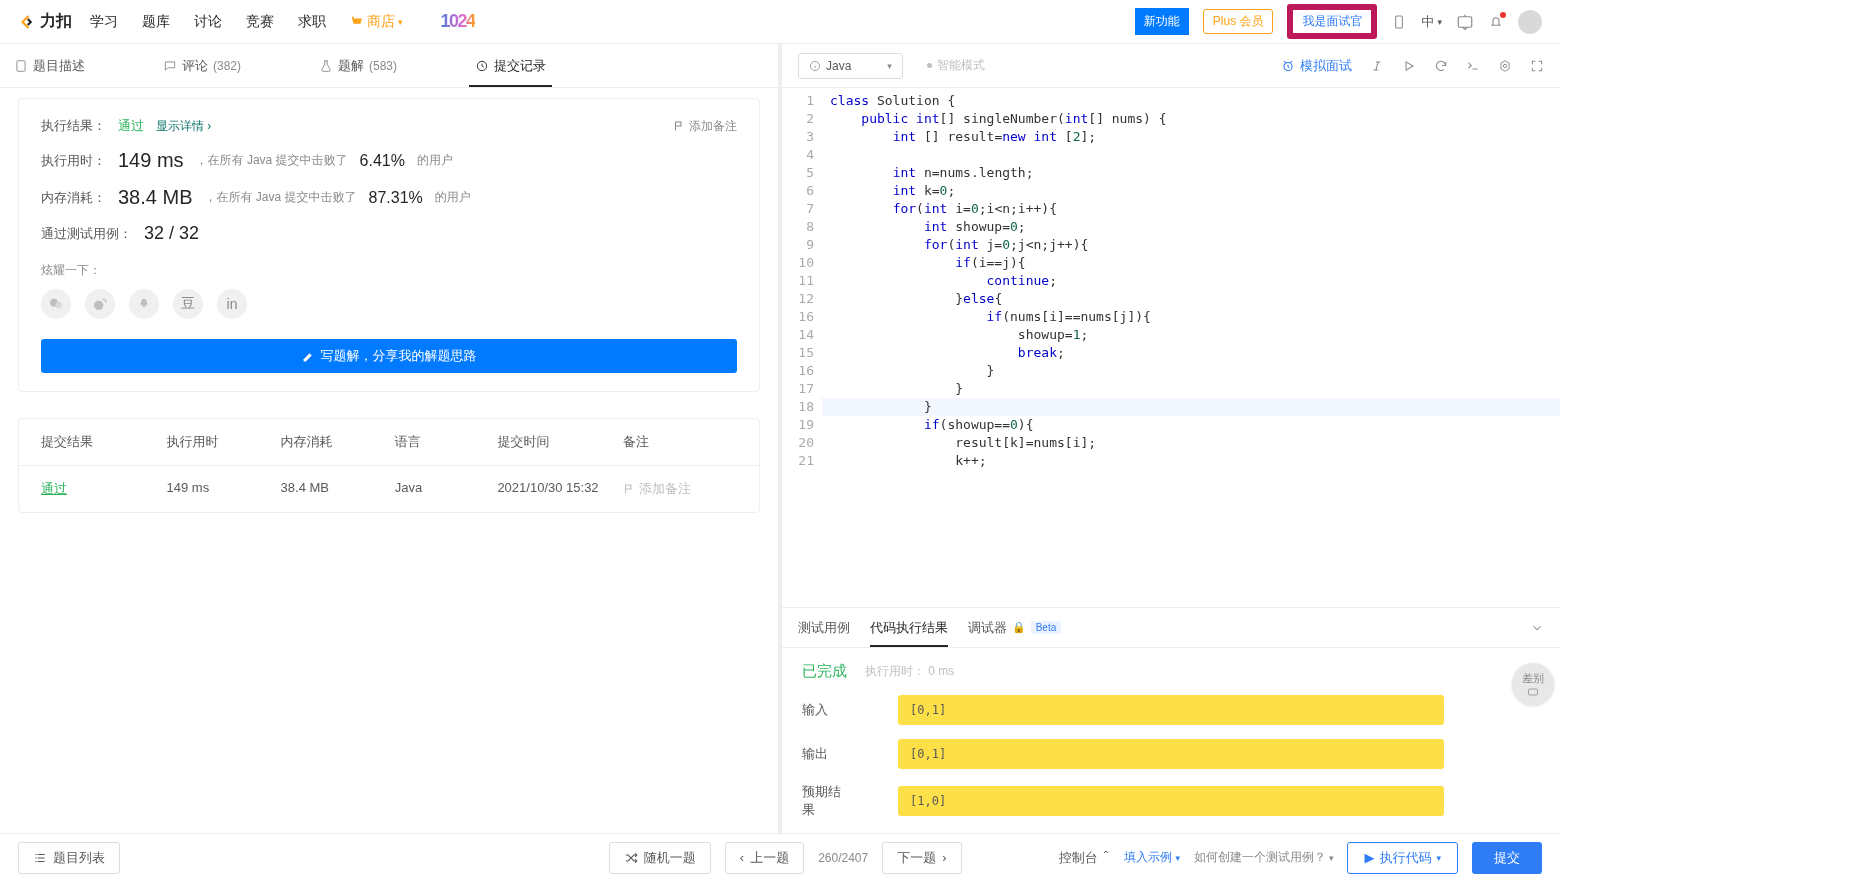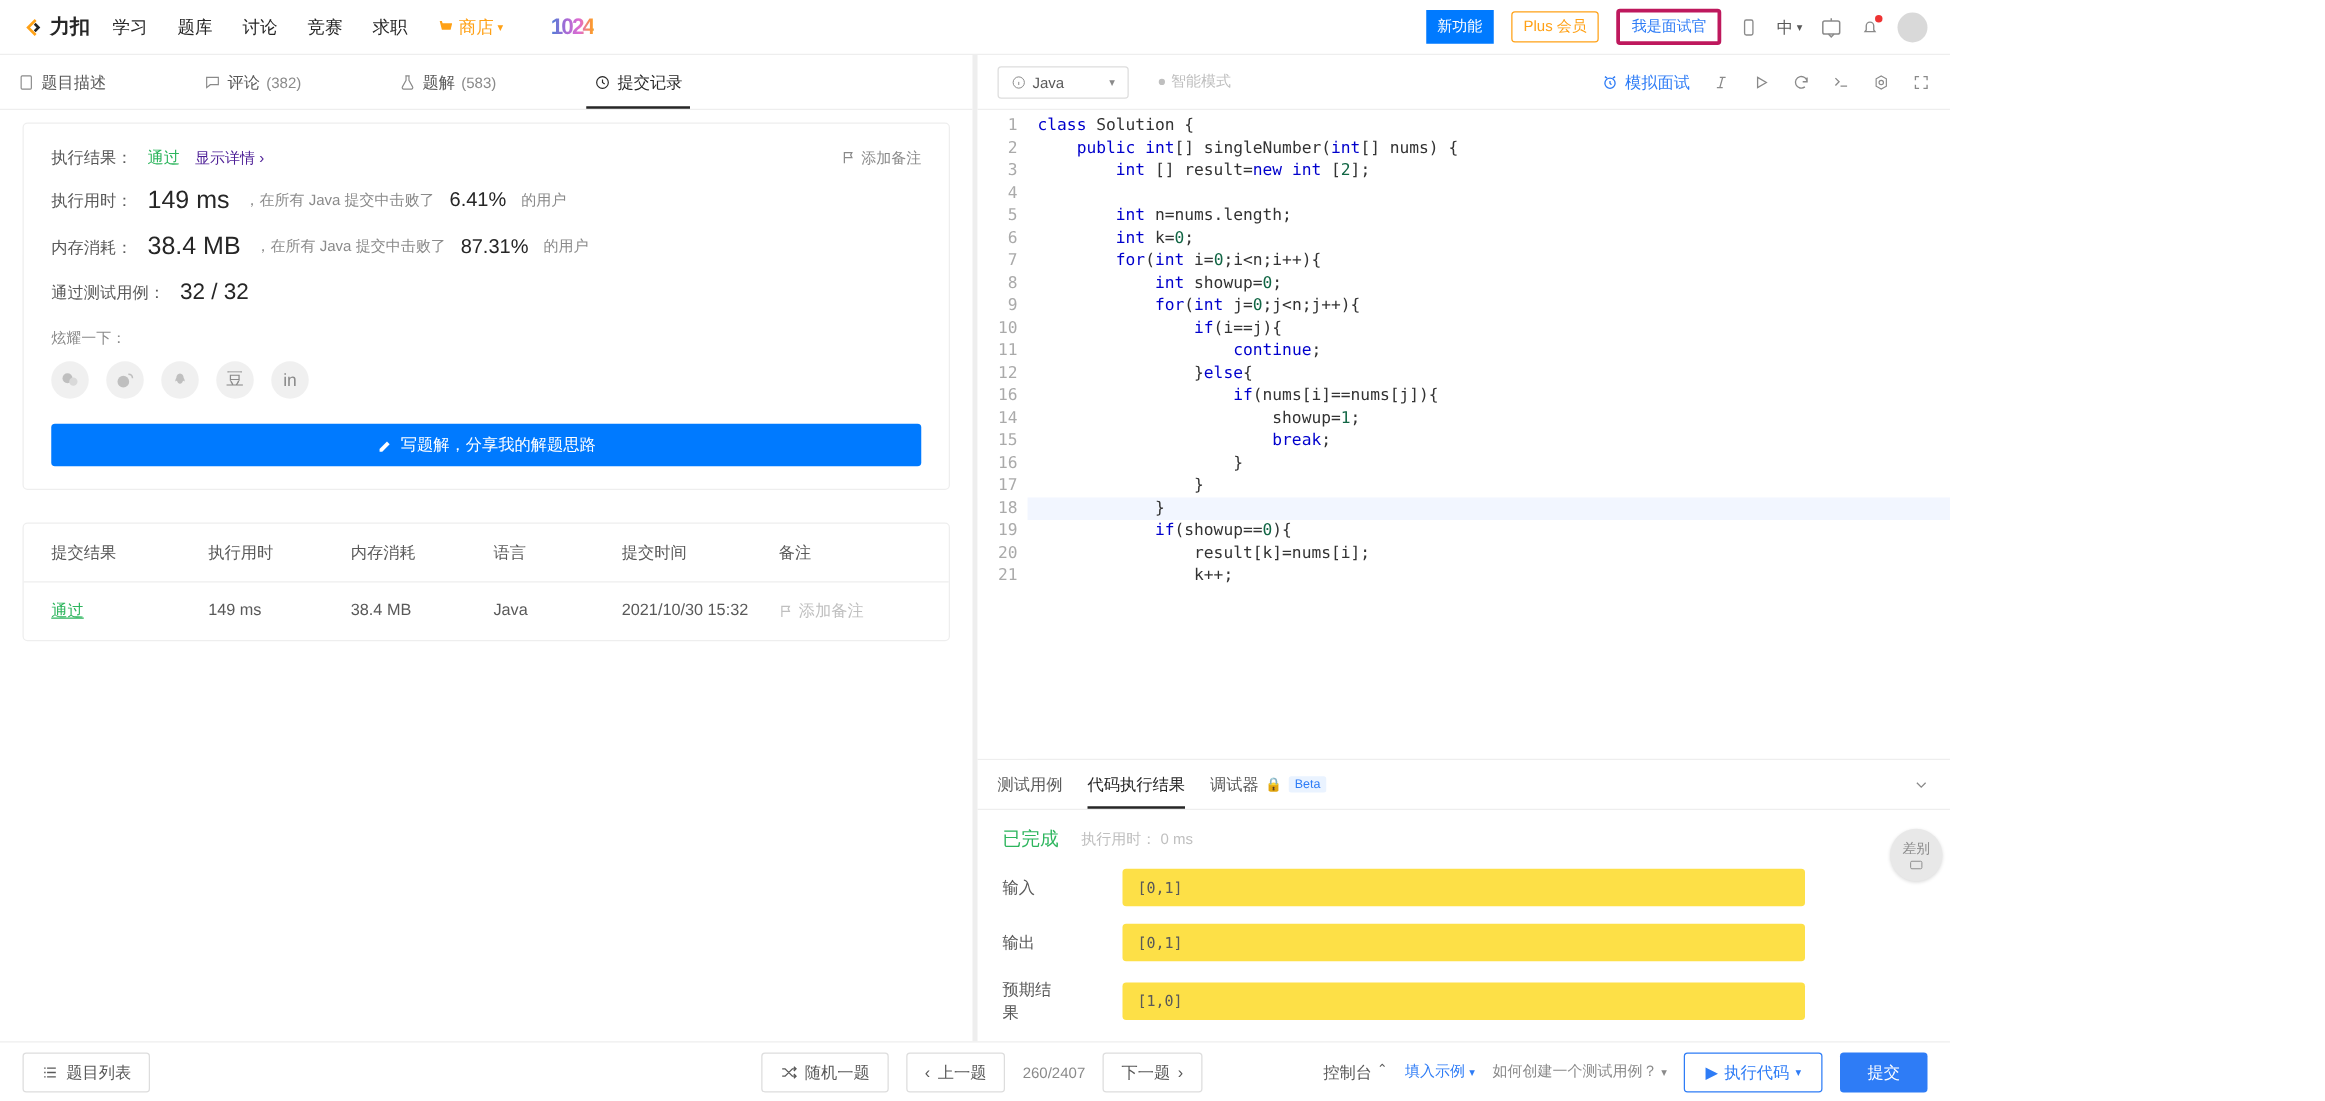--- a/index.html
+++ b/index.html
@@ -11,21 +11,21 @@
 .logo { display: flex; align-items: center; font-weight: 700; font-size: 16px; margin-right: 18px; }
 .logo svg { width: 18px; height: 18px; margin-right: 4px; }
 .nav-links { display: flex; gap: 24px; align-items: center; }
 .nav-links a { color: #262626; text-decoration: none; font-size: 14px; }
 .store-link { color: #ffa116; display: flex; align-items: center; gap: 3px; font-size: 14px;}
 .store-link .caret { font-size: 9px; }
 .promo-1024 { margin-left: 14px; font-weight: 800; font-size: 18px; letter-spacing: -1.5px; background: linear-gradient(90deg,#4e7ed6,#a36bd6,#e06bd1,#ffa116); -webkit-background-clip: text; color: transparent; }
 .nav-right { margin-left: auto; display: flex; align-items: center; gap: 14px; }
 .badge-new { background: #007aff; color: #fff; padding: 5px 9px; font-size: 12px; }
 .plus-btn { border: 1px solid #ffa116; color: #ffa116; padding: 3px 9px; border-radius: 3px; font-size: 12px; }
-.interviewer-btn { border: 3px solid #be185d; color: #2e7cf6; padding: 3px 9px; border-radius: 3px; font-size: 12px; }
+.interviewer-btn { border: 6px solid #be185d; color: #2e7cf6; padding: 3px 9px; border-radius: 3px; font-size: 12px; }
 .mono-icon { color: #8a8a8a; display:flex; align-items:center; }
 .lang-sel { color: #595959; font-size: 13px; display:flex; gap:3px; align-items:center; }
 .bell { position: relative; }
 .bell .dot { position:absolute; top:-2px; right:-2px; width:6px; height:6px; background:#e33; border-radius:50%; }
 .avatar { width:24px; height:24px; border-radius:50%; background:#d9d9d9; }
 
 
 .split { flex: 1; display: flex; min-height: 0; }
 .left-pane, .right-pane { flex: 1; display: flex; flex-direction: column; min-width: 0; }
 .left-pane { border-right: 4px solid #eee; }
@@ -37,21 +37,21 @@
 .left-tab.active::after { content:""; position:absolute; bottom:0; left:-6px; right:-6px; height:2px; background:#262626; }
 .tab-count { color: #8a8a8a; font-size: 12px; }
 
 
 .left-body { flex:1; overflow:auto; padding: 10px 18px; }
 .result-card { border: 1px solid #eee; border-radius: 4px; padding: 18px 22px; }
 .row { display:flex; align-items:center; gap: 12px; font-size: 13px; color:#595959; flex-wrap: wrap;}
 .row + .row { margin-top: 14px; }
 .label { color:#595959; }
 .pass { color:#2db55d; font-weight:500; }
-.detail-link { color:#4c1d95; font-size:12px; cursor:pointer; }
+.detail-link { color:#0f766e; font-size:12px; cursor:pointer; }
 .metric { color:#262626; font-size:20px; font-weight:500; }
 .metric-sm { font-size:18px; }
 .ctx { color:#8a8a8a; font-size:12px; }
 .pct { color:#262626; font-size:16px; }
 .add-note { margin-left:auto; color:#8a8a8a; display:flex; align-items:center; gap:4px; cursor:pointer; font-size:12px; }
 .share-label { color:#8a8a8a; font-size:12px; margin-top: 18px; }
 .share-icons { display:flex; gap:14px; margin-top:10px; }
 .share-icons .si { width:30px; height:30px; border-radius:50%; background:#f0f0f0; display:flex; align-items:center; justify-content:center; color:#8a8a8a; cursor:pointer; font-size:14px;}
 .write-solution { margin-top: 20px; height:34px; background:#007aff; color:#fff; border-radius:3px; display:flex; align-items:center; justify-content:center; gap:6px; cursor:pointer; font-size:13px; }
 

